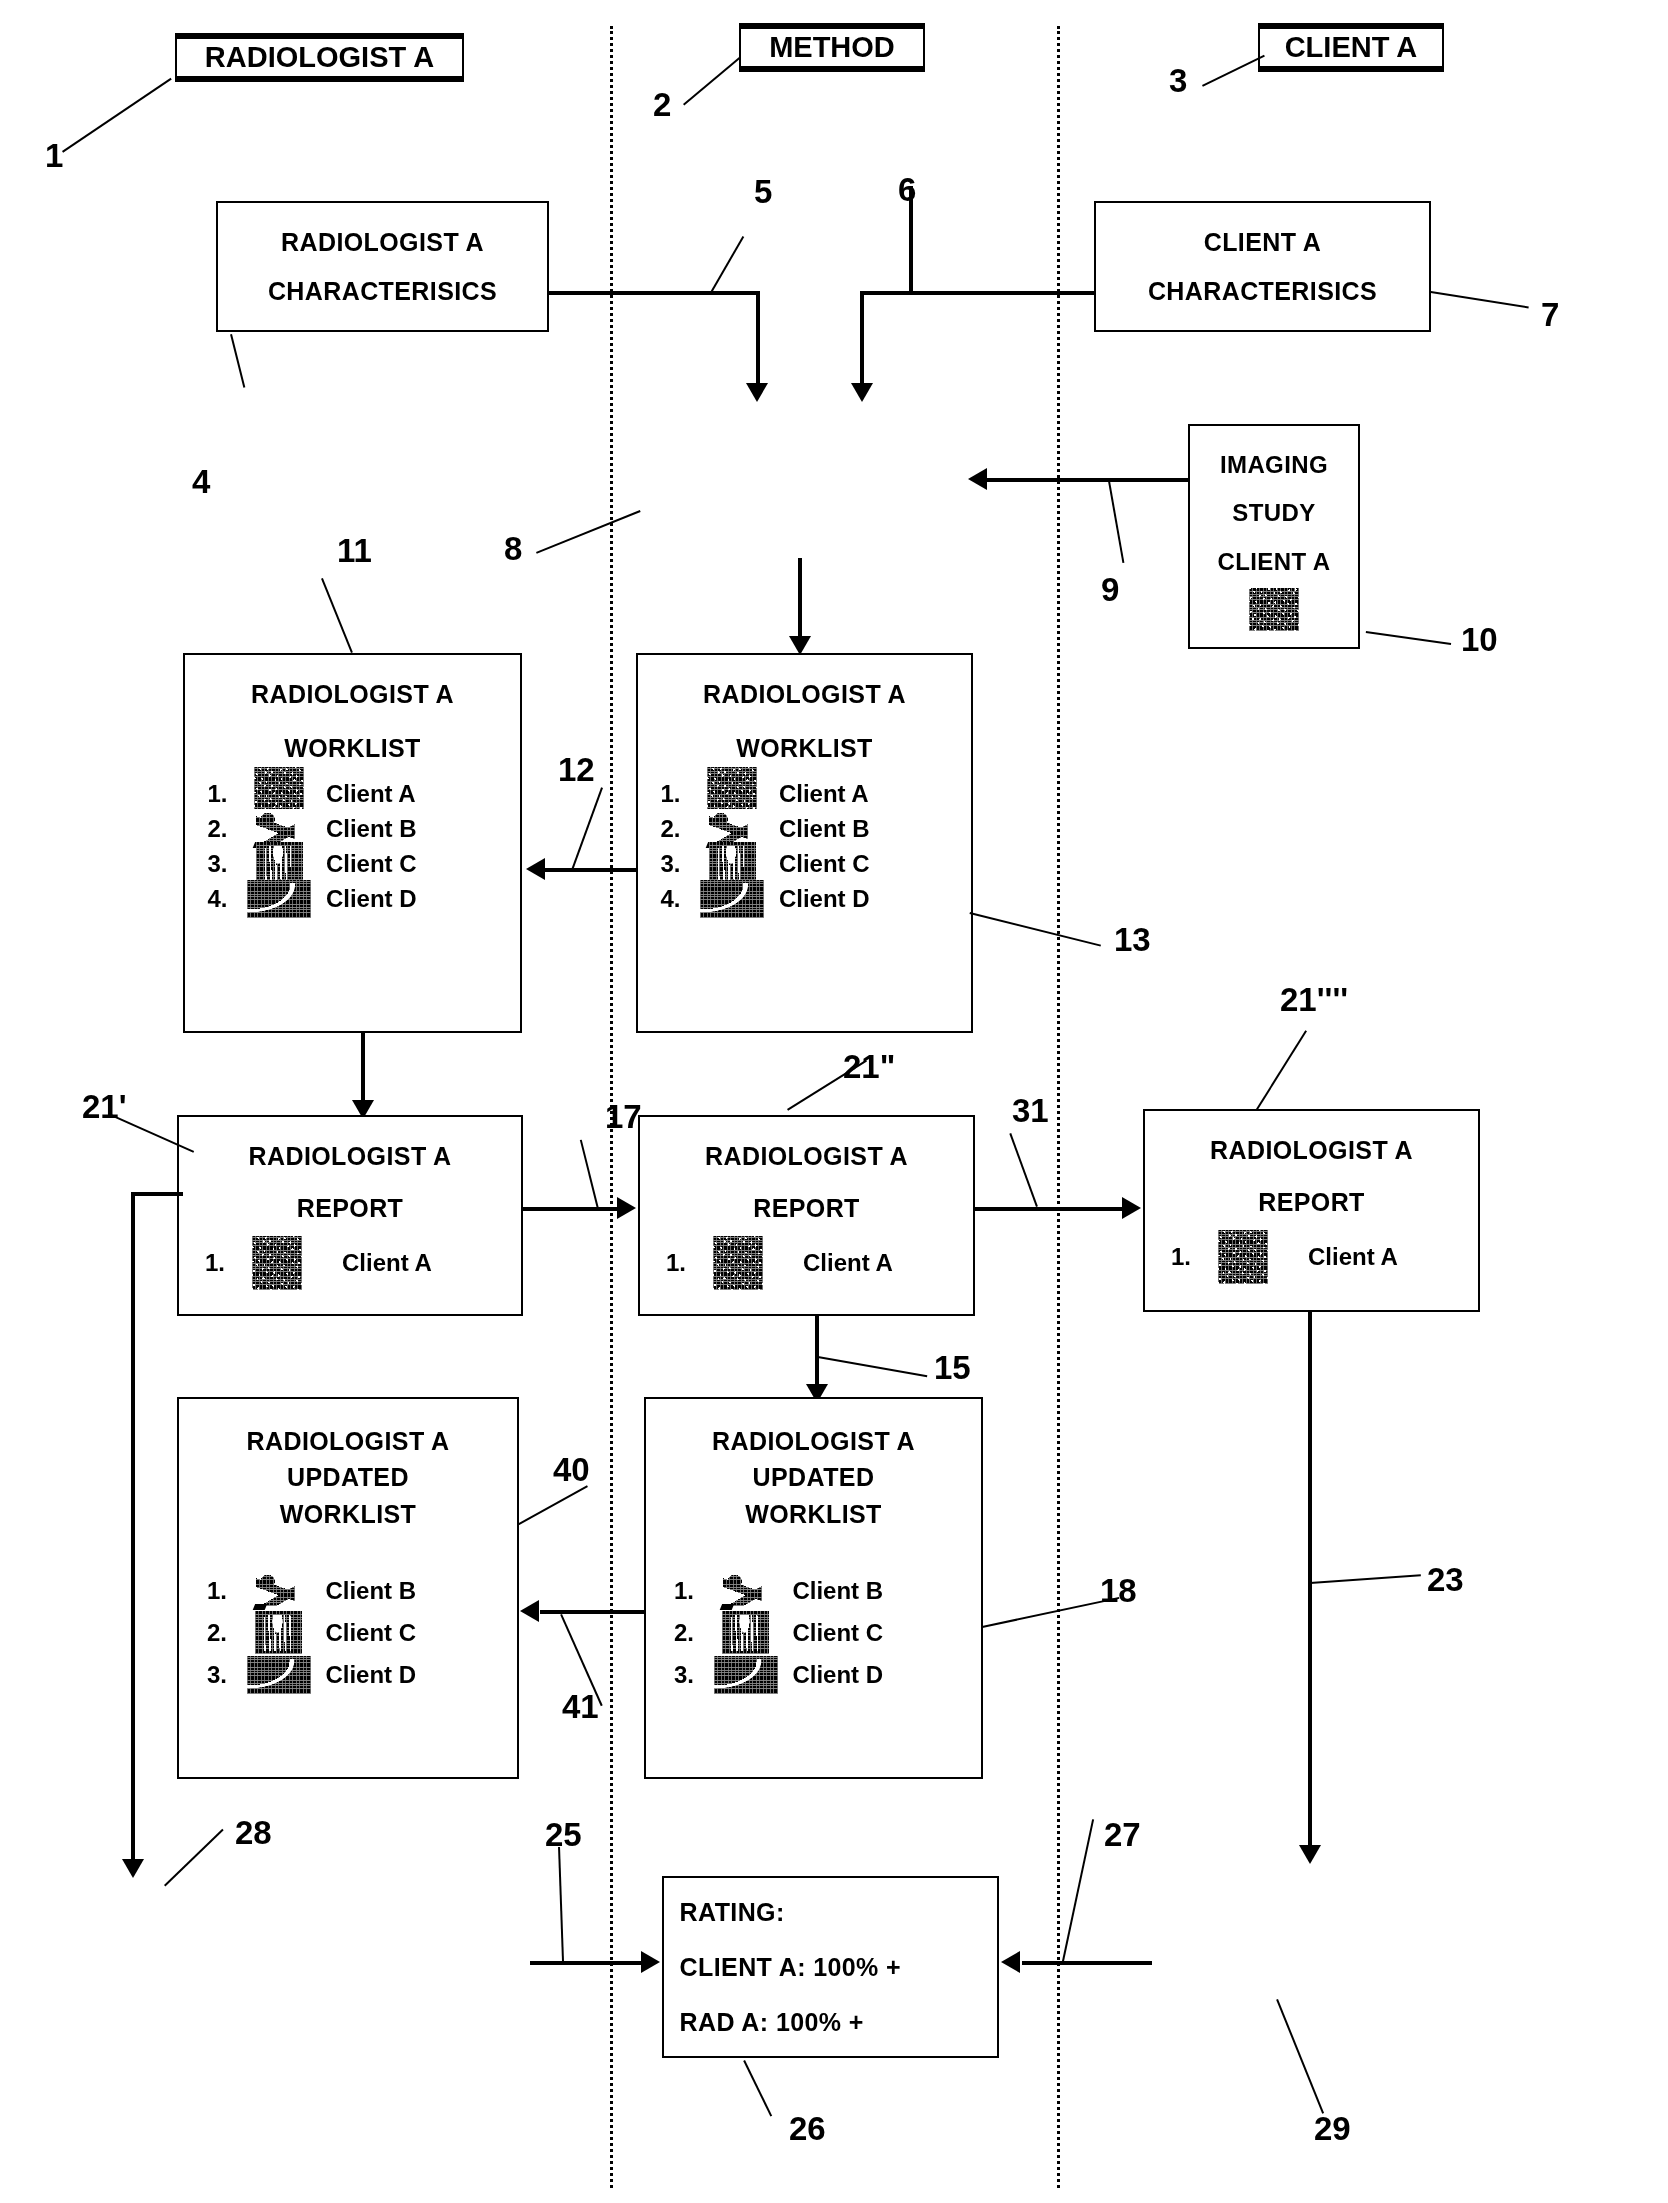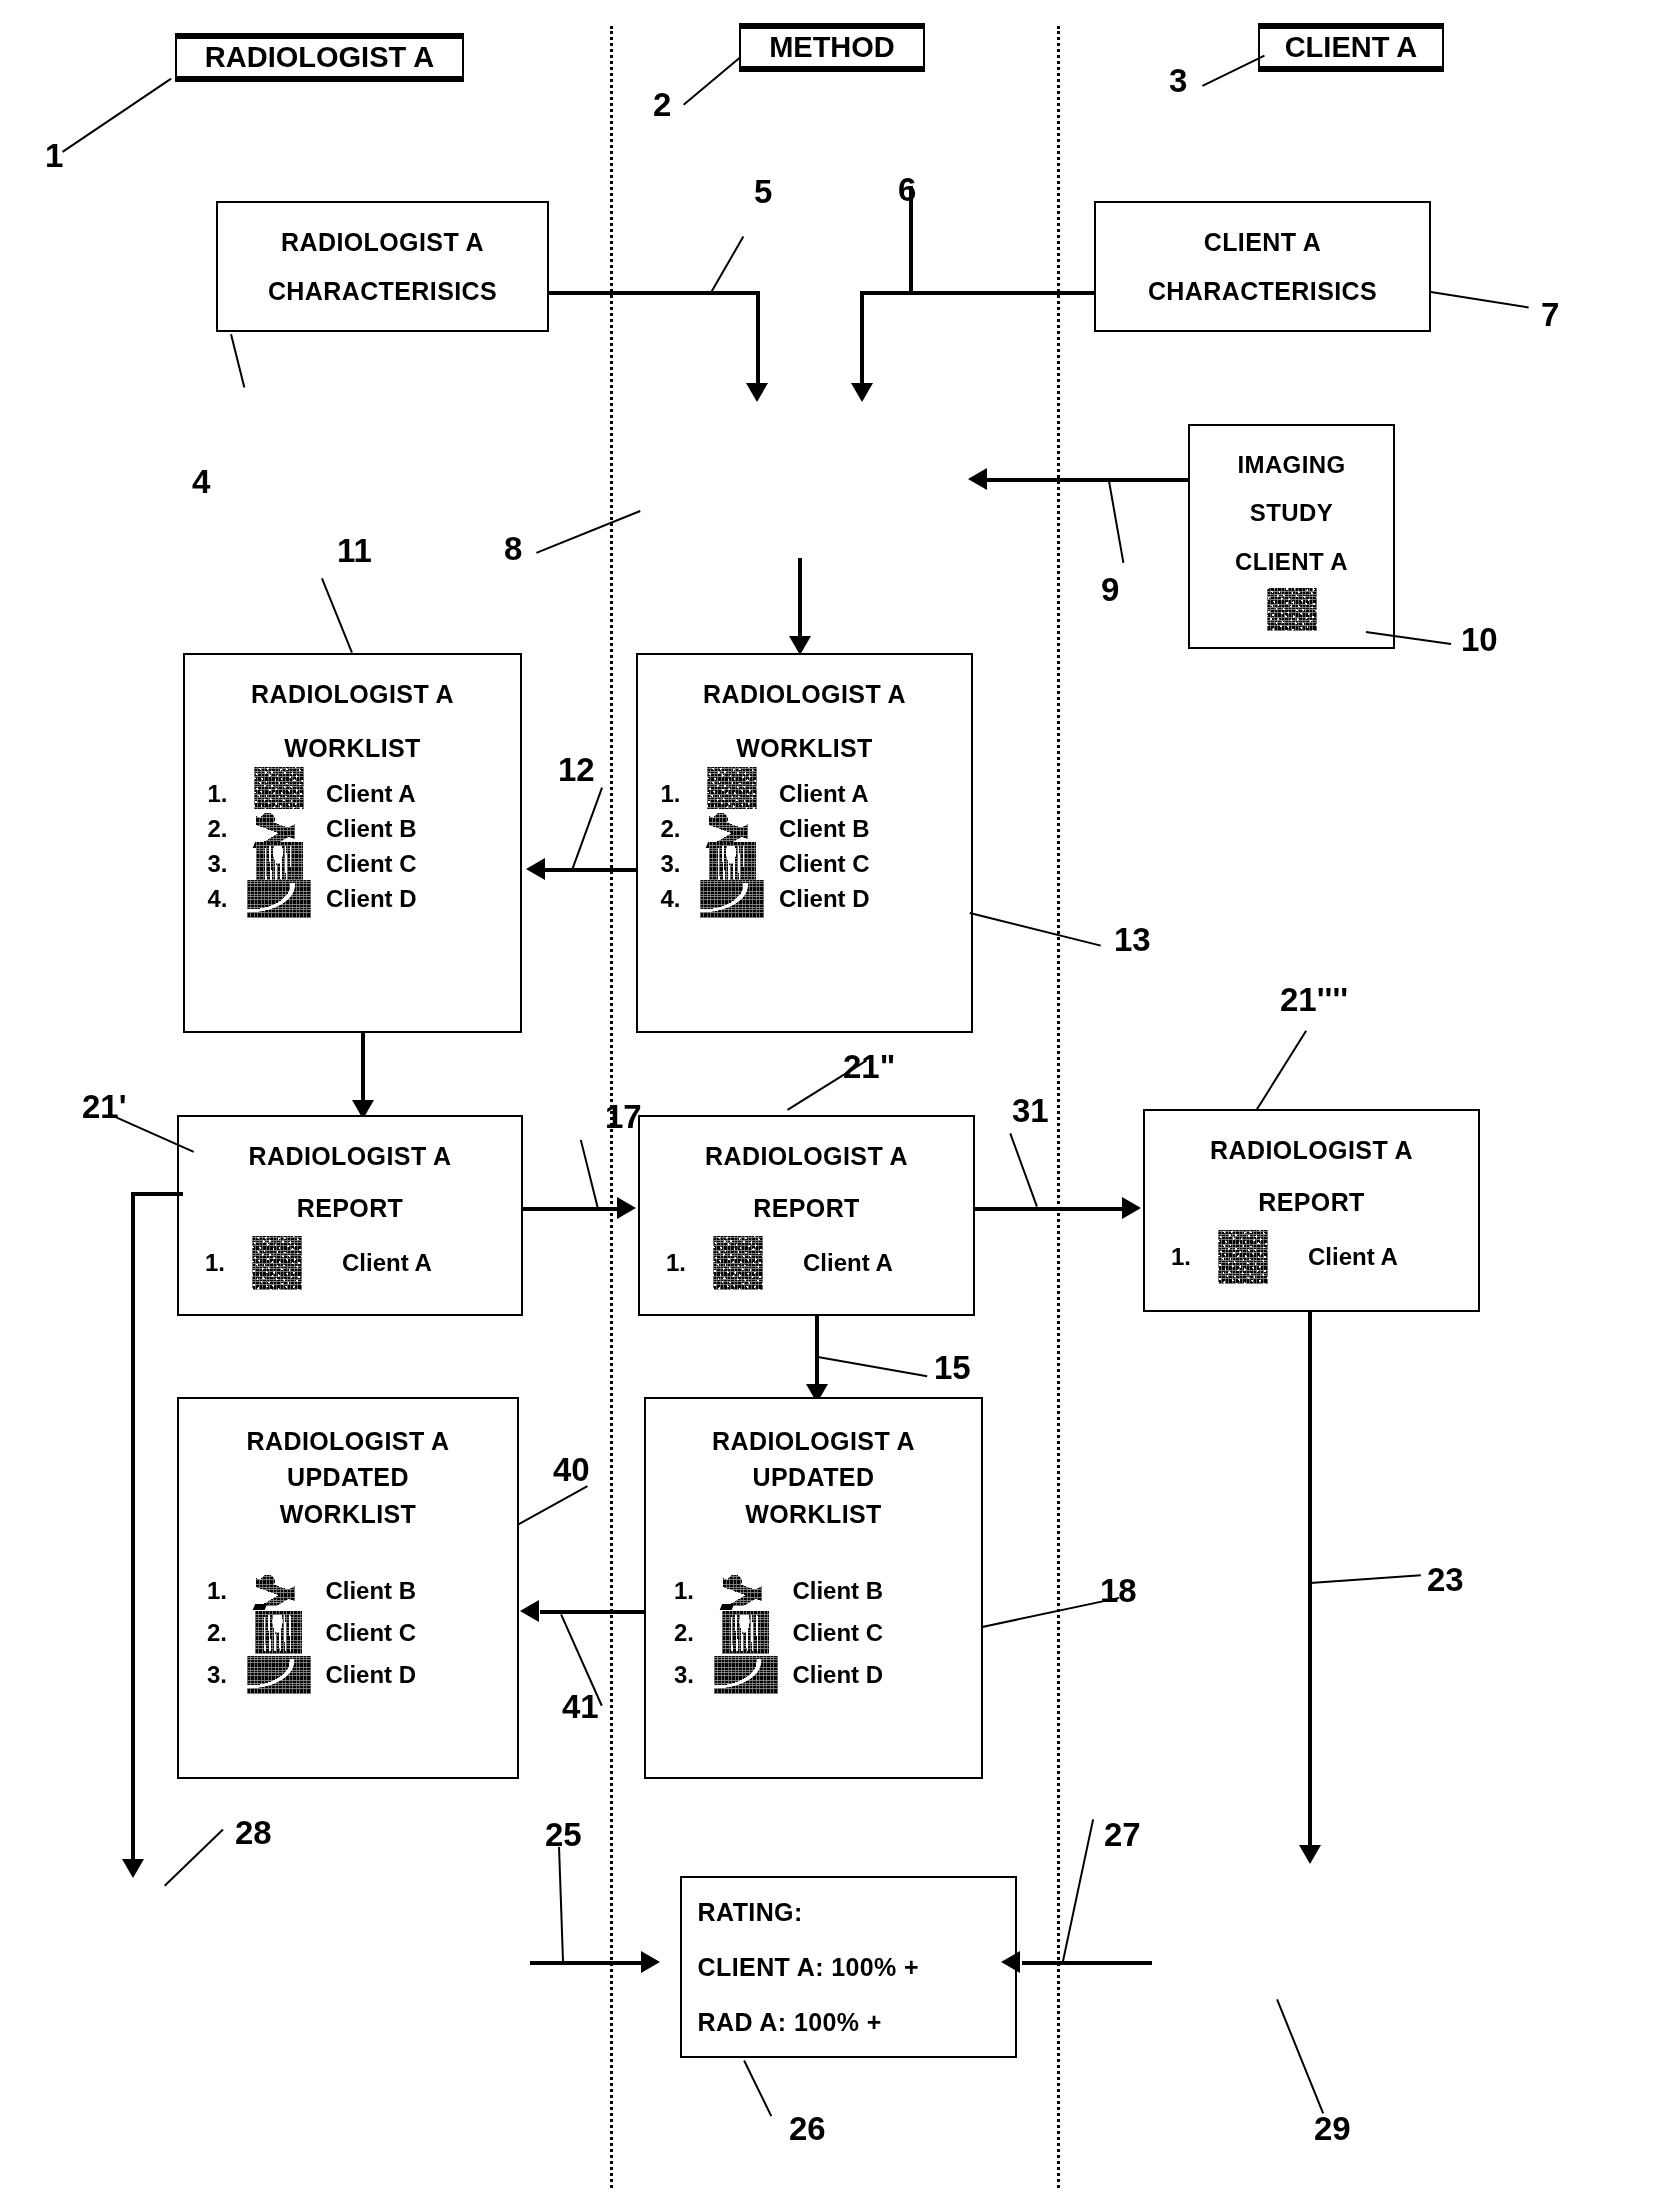--- a/index.html
+++ b/index.html
@@ -124,21 +124,21 @@
 
   <div class="ln hline" style="left:860px;top:291px;width:235px;"></div>
   <div class="ln vline" style="left:860px;top:291px;height:92px;"></div>
   <div class="ah ah-d" style="left:851px;top:383px;"></div>
   <div class="ln vline" style="left:909px;top:186px;height:105px;"></div>
   <div class="ref" style="left:898px;top:171px;font-size:33px;">6</div>
 
   <div class="lead" style="left:536px;top:552px;width:112px;transform:rotate(-22deg);"></div>
   <div class="ref" style="left:504px;top:530px;font-size:33px;">8</div>
 
-  <div class="box" style="left:1188px;top:424px;width:207px;height:225px;font-size:24px;padding-top:5.2px;">
+  <div class="box" style="left:1188px;top:424px;width:172px;height:225px;font-size:24px;padding-top:5.2px;">
     <div class="t">IMAGING</div>
     <div class="t" style="margin-top:14px;">STUDY</div>
     <div class="t" style="margin-top:14px;">CLIENT A</div>
     <div class="thumb tx-a" style="width:50px;height:43px;margin-top:7.8px;">
         <i class="noise"></i>
       </div>
   </div>
   <div class="lead" style="left:1366px;top:631px;width:86px;transform:rotate(8deg);"></div>
   <div class="ref" style="left:1461px;top:621px;font-size:33px;">10</div>
 
@@ -401,21 +401,21 @@
   <div class="lead" style="left:1310px;top:1582px;width:111px;transform:rotate(-4deg);"></div>
   <div class="ref" style="left:1427px;top:1561px;font-size:33px;">23</div>
 
   <div class="ln hline" style="left:131px;top:1192px;width:52px;"></div>
   <div class="ln vline" style="left:131px;top:1192px;height:674px;"></div>
   <div class="ah ah-d" style="left:122px;top:1859px;"></div>
 
   <div class="lead" style="left:164px;top:1885px;width:81px;transform:rotate(-44deg);"></div>
   <div class="ref" style="left:235px;top:1814px;font-size:33px;">28</div>
 
-  <div class="box" style="left:662px;top:1876px;width:337px;height:182px;font-size:25px;align-items:flex-start;justify-content:center;padding-left:15.6px;text-align:left;margin-left:18px;">
+  <div class="box" style="left:662px;top:1876px;width:337px;height:182px;font-size:25px;align-items:flex-start;justify-content:center;padding-left:15.6px;text-align:left;">
     <div class="t">RATING:</div>
     <div class="t" style="margin-top:19px;">CLIENT A: 100% +</div>
     <div class="t" style="margin-top:19px;">RAD A: 100% +</div>
   </div>
   <div class="lead" style="left:745px;top:2060px;width:62px;transform:rotate(64deg);"></div>
   <div class="ref" style="left:789px;top:2110px;font-size:33px;">26</div>
 
   <div class="ln hline" style="left:530px;top:1961px;width:112px;"></div>
   <div class="ah ah-r" style="left:641px;top:1951px;"></div>
   <div class="lead" style="left:562px;top:1961px;width:114px;transform:rotate(-92deg);"></div>

